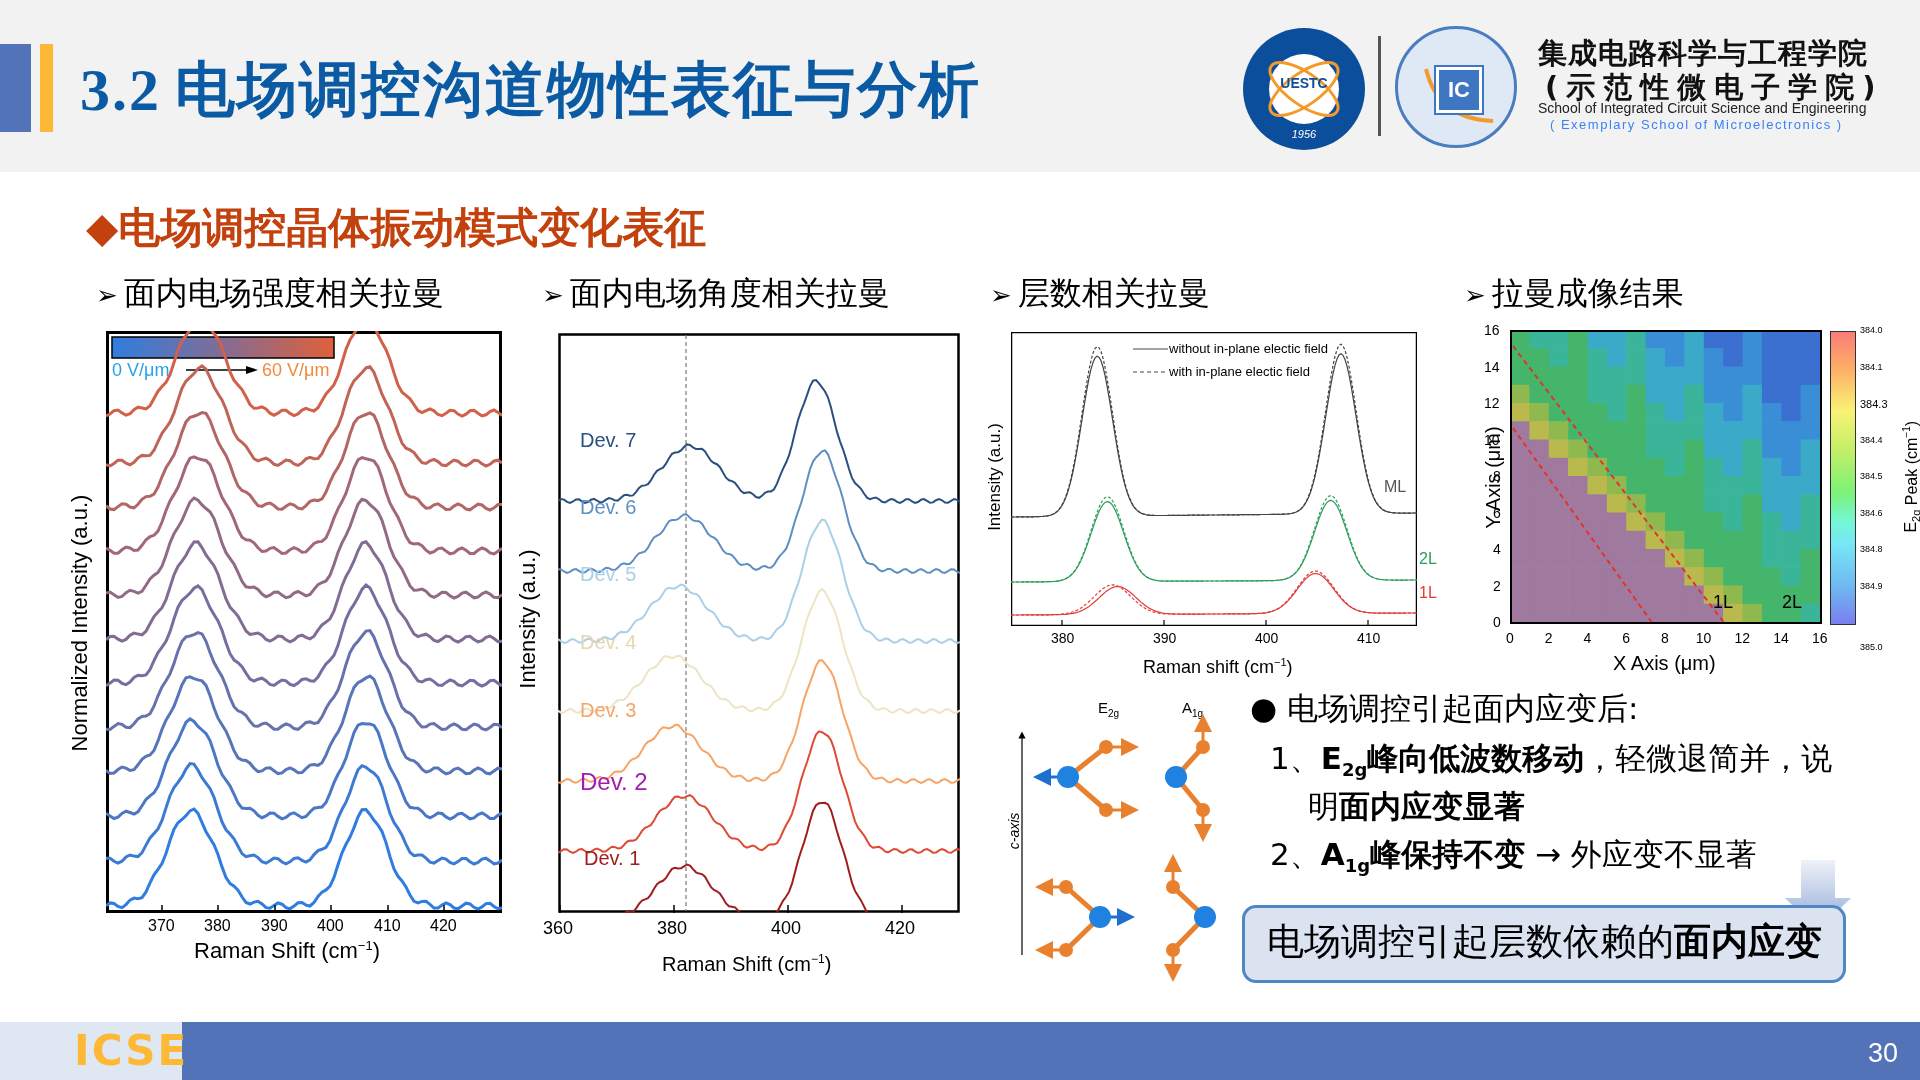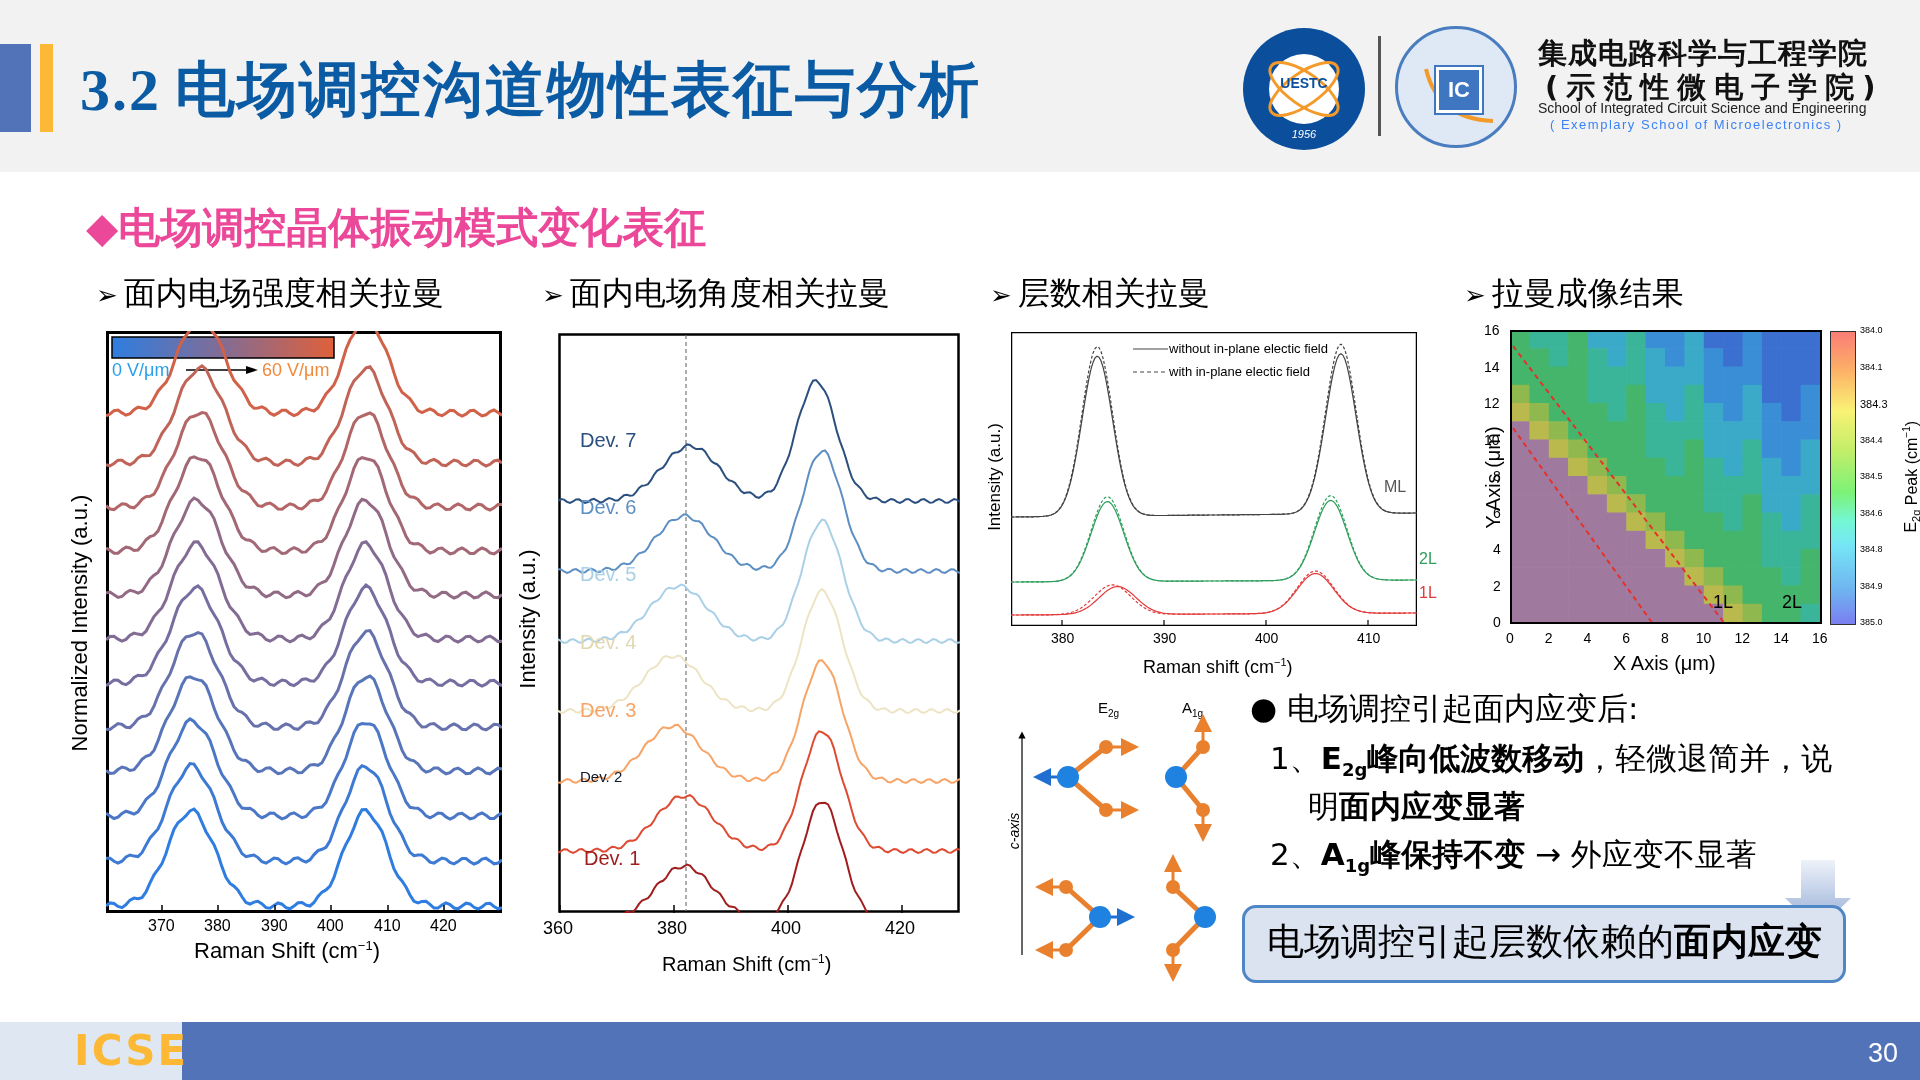--- a/index.html
+++ b/index.html
@@ -14,21 +14,21 @@
   .logo1 .inner{position:absolute;left:26px;top:26px;width:70px;height:70px;border-radius:50%;background:#fff;}
   .logo1 .txt{position:absolute;left:0;top:47px;width:122px;text-align:center;font-size:14px;font-weight:bold;color:#0b4f9c;}
   .logo1 .yr{position:absolute;left:0;top:100px;width:122px;text-align:center;font-size:11px;color:#fff;font-style:italic;}
   .divider{left:1378px;top:36px;width:3px;height:100px;background:#555;}
   .logo2{left:1395px;top:26px;width:122px;height:122px;border-radius:50%;background:#dfe9f6;border:3px solid #4a7cc0;box-sizing:border-box;}
   .logo2 .ic{position:absolute;left:38px;top:38px;width:40px;height:40px;background:#3f76c2;border:3px solid #fff;outline:2px solid #3f76c2;color:#fff;font-size:22px;font-weight:bold;text-align:center;line-height:40px;}
   .school-cn1{left:1538px;top:34px;font-size:29px;font-weight:bold;color:#111;letter-spacing:1px;font-family:"DejaVu Sans",sans-serif;}
   .school-cn2{left:1545px;top:68px;font-size:29px;font-weight:bold;color:#111;letter-spacing:8px;font-family:"DejaVu Sans",sans-serif;}
   .school-en1{left:1538px;top:100px;font-size:14px;color:#222;}
   .school-en2{left:1550px;top:117px;font-size:13px;color:#3b82f6;letter-spacing:1.5px;}
-  .subtitle{left:86px;top:200px;font-size:42px;font-weight:bold;color:#ec4899;font-family:"DejaVu Sans",sans-serif;}
+  .subtitle{left:86px;top:200px;font-size:42px;font-weight:bold;color:#c2410c;font-family:"DejaVu Sans",sans-serif;}
   .sec{top:272px;font-size:32px;color:#000;font-family:"DejaVu Sans",sans-serif;}
   .sec .arrow{font-size:26px;margin-right:6px;}
   .plot{position:absolute;}
   .ticklbl{position:absolute;font-size:16px;color:#000;}
   .axlbl{position:absolute;font-size:22px;color:#000;white-space:nowrap;}
   .bullets{left:1250px;top:688px;font-family:"DejaVu Sans",sans-serif;}
   .bline{position:absolute;white-space:nowrap;font-size:31px;color:#000;}
   .bline b{font-weight:bold;}
   .bline sub{font-size:18px;}
   .conclusion{left:1242px;top:905px;width:604px;height:78px;border:3px solid #4f86c6;border-radius:14px;background:#dbe3f1;box-sizing:border-box;font-size:37px;line-height:72px;padding-left:22px;font-family:Liberation Mono, monospace;white-space:nowrap;}
@@ -140,21 +140,21 @@
         <line x1="116" y1="580" x2="116" y2="572"></line>
         <line x1="230" y1="580" x2="230" y2="572"></line>
         <line x1="344" y1="580" x2="344" y2="572"></line>
     </g>
   </svg>
   <span class="ticklbl" style="left:22px;top:96px;font-size:20px;color:#2b4f7e">Dev. 7</span>
   <span class="ticklbl" style="left:22px;top:163px;font-size:20px;color:#5e8fc3">Dev. 6</span>
   <span class="ticklbl" style="left:22px;top:230px;font-size:20px;color:#a9d0e6">Dev. 5</span>
   <span class="ticklbl" style="left:22px;top:298px;font-size:20px;color:#e2d8b0">Dev. 4</span>
   <span class="ticklbl" style="left:22px;top:366px;font-size:20px;color:#f6a467">Dev. 3</span>
-  <span class="ticklbl" style="left:22px;top:435px;font-size:15px;color:#0f172a">Dev. 2</span>
+  <span class="ticklbl" style="left:22px;top:435px;font-size:24px;color:#a21caf">Dev. 2</span>
   <span class="ticklbl" style="left:26px;top:514px;font-size:20px;color:#a11d1d">Dev. 1</span>
 </div>
 <span class="ticklbl" style="left:543px;top:918px;font-size:18px">360</span>
 <span class="ticklbl" style="left:657px;top:918px;font-size:18px">380</span>
 <span class="ticklbl" style="left:771px;top:918px;font-size:18px">400</span>
 <span class="ticklbl" style="left:885px;top:918px;font-size:18px">420</span>
 <div class="axlbl" style="left:662px;top:952px;font-size:20px"><span>Raman Shift (cm</span><sup style="font-size:12px">−1</sup>)</div>
 <div class="axlbl" style="left:418px;top:606px;transform:rotate(-90deg);width:220px;text-align:center">Intensity (a.u.)</div>
 
 <div class="plot" style="left:1011px;top:332px;width:406px;height:294px;">
@@ -486,21 +486,21 @@
 <div class="abs" style="left:1830px;top:331px;width:24px;height:292px;border:1px solid #333;background:linear-gradient(to bottom,#fa7d76 0%,#fdb067 13%,#f9f275 27%,#c5ee68 40%,#7cf277 55%,#74f7d6 65%,#76e6f6 73%,#6fb5f0 88%,#7a7ef0 100%);"></div>
 <div id="cbticks">
     <span class="ticklbl" style="left: 1860px; top: 325px; font-size: 9px;">384.0</span>
     <span class="ticklbl" style="left: 1860px; top: 361.5px; font-size: 9px;">384.1</span>
     <span class="ticklbl" style="left: 1860px; top: 398px; font-size: 11px;">384.3</span>
     <span class="ticklbl" style="left: 1860px; top: 434.5px; font-size: 9px;">384.4</span>
     <span class="ticklbl" style="left: 1860px; top: 471px; font-size: 9px;">384.5</span>
     <span class="ticklbl" style="left: 1860px; top: 507.5px; font-size: 9px;">384.6</span>
     <span class="ticklbl" style="left: 1860px; top: 544px; font-size: 9px;">384.8</span>
     <span class="ticklbl" style="left: 1860px; top: 580.5px; font-size: 9px;">384.9</span>
-    <span class="ticklbl" style="left: 1860px; top: 617px; font-size: 9px;">385.0</span>
+    <span class="ticklbl" style="left: 1860px; top: 642px; font-size: 9px;">385.0</span>
   </div>
 <div class="axlbl" style="left:1832px;top:466px;transform:rotate(-90deg);width:160px;text-align:center;font-size:16px"><span>E<sub style="font-size:11px">2g</sub> </span><span>Peak (cm</span><sup style="font-size:10px">−1</sup>)</div>
 
 <div class="abs" style="left:1008px;top:695px;width:220px;height:290px;">
   <span class="ticklbl" style="left:90px;top:4px;font-size:15px"><span>E</span><sub style="font-size:10px">2g</sub></span>
   <span class="ticklbl" style="left:174px;top:4px;font-size:15px"><span>A</span><sub style="font-size:10px">1g</sub></span>
   <svg width="220" height="290" style="position:absolute;left:0;top:0">
     <defs>
         <marker id="ah" markerWidth="6" markerHeight="6" refX="3" refY="3" orient="auto">
           <path d="M0,0 L6,3 L0,6 z" fill="#e8802e"></path>

